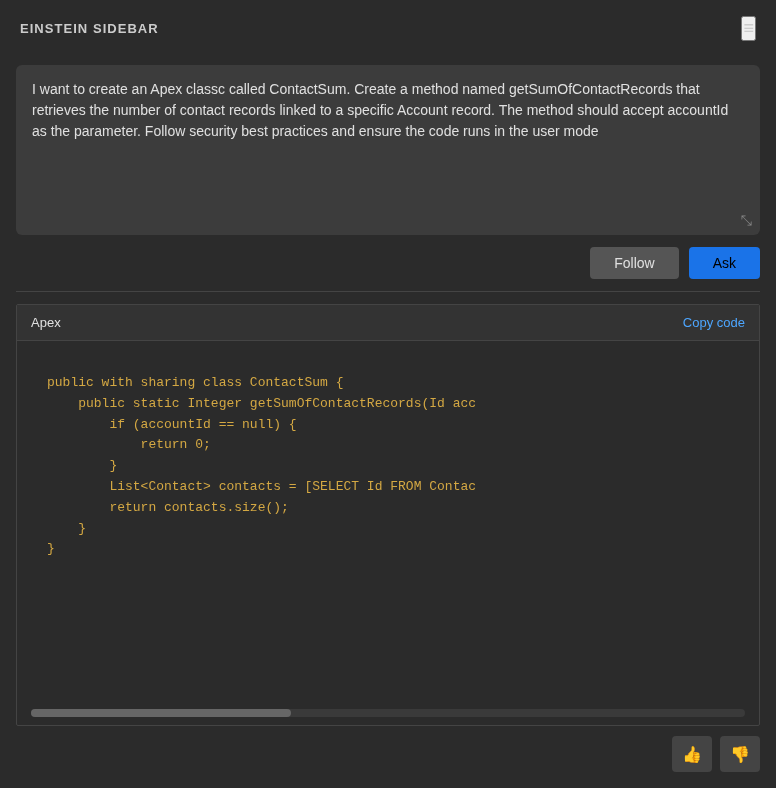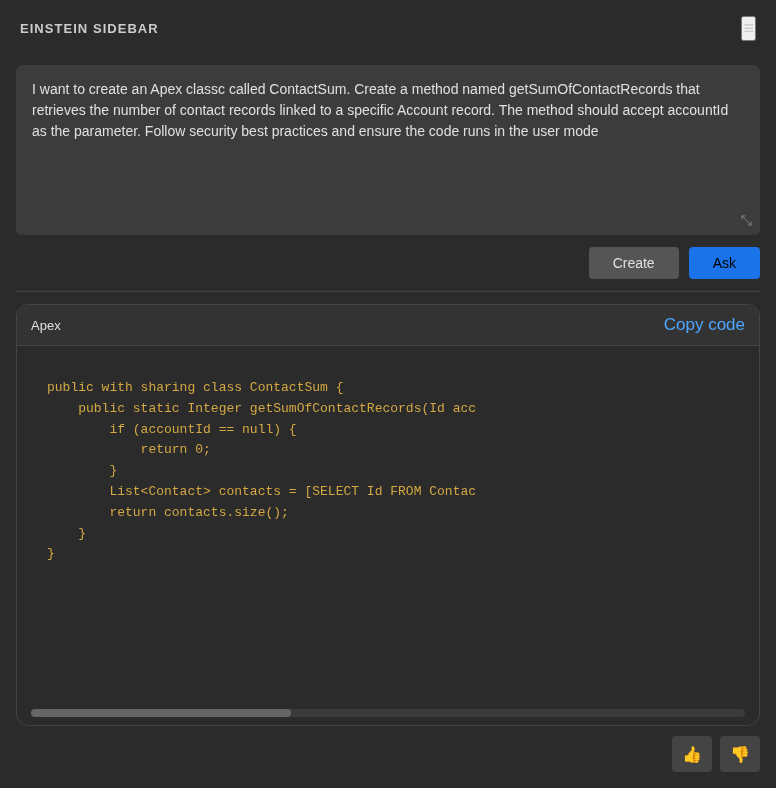--- a/index.html
+++ b/index.html
@@ -110,21 +110,21 @@
     .divider {
       height: 1px;
       background-color: #444444;
       margin: 0 16px;
     }
 
     .code-section {
       margin: 12px 16px 0 16px;
       background-color: #2b2b2b;
       border: 1px solid #444;
-      border-radius: 12px;
+      border-radius: 2px;
       flex: 1;
       display: flex;
       flex-direction: column;
       overflow: hidden;
     }
 
     .code-header {
       display: flex;
       align-items: center;
       justify-content: space-between;
@@ -134,21 +134,21 @@
     }
 
     .code-lang-label {
       color: #e0e0e0;
       font-size: 13px;
       font-weight: 500;
     }
 
     .copy-code-btn {
       color: #4da6ff;
-      font-size: 17px;
+      font-size: 13px;
       cursor: pointer;
       background: none;
       border: none;
       font-family: inherit;
     }
 
     .code-content {
       padding: 16px 14px;
       overflow-x: auto;
       overflow-y: hidden;
@@ -213,21 +213,21 @@
     <span class="header-title">EINSTEIN SIDEBAR</span>
     <button class="header-menu-icon">≡</button>
   </div>
 
   <div class="prompt-section">
     <textarea class="prompt-textarea" style="">I want to create an Apex classc called ContactSum. Create a method named getSumOfContactRecords that retrieves the number of contact records linked to a specific Account record. The method should accept accountId as the parameter. Follow security best practices and ensure the code runs in the user mode</textarea>
     <span class="resize-handle">⤡</span>
   </div>
 
   <div class="button-row">
-    <button class="btn-clear">Create</button>
+    <button class="btn-clear">Follow</button>
     <button class="btn-ask">Ask</button>
   </div>
 
   <div class="divider"></div>
 
   <div class="code-section">
     <div class="code-header">
       <span class="code-lang-label">Apex</span>
       <button class="copy-code-btn">Copy code</button>
     </div>

